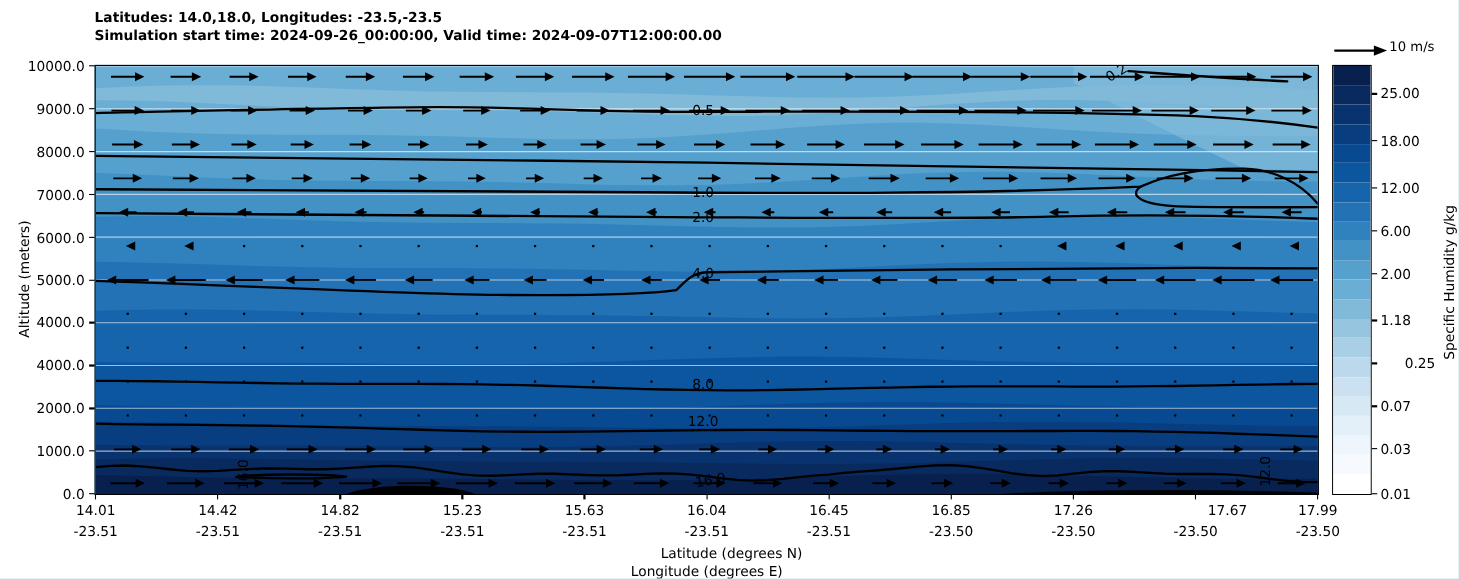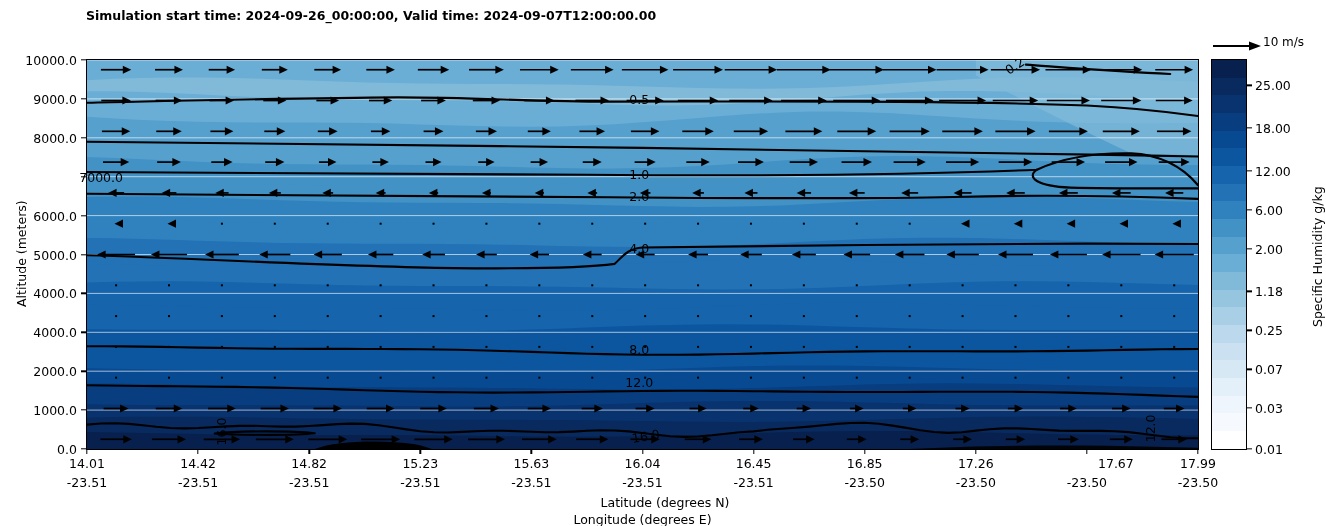--- a/index.html
+++ b/index.html
@@ -45,20 +45,21 @@
   
   #veckey{position:absolute;left:1211px;top:36px;width:115px;height:20px;}
   #veckey .klab{position:absolute;left:52px;top:-1px;font-size:12px;white-space:nowrap;}
 </style>
 </head>
 <body>
 
 <div id="root">
 
   <div class="title-block">
+    <span class="title-line">Latitudes: 14.0,18.0, Longitudes: -23.5,-23.5</span>
     <span class="title-line">Simulation start time: 2024-09-26_00:00:00, Valid time: 2024-09-07T12:00:00.00</span>
   </div>
 
   <div id="veckey">
     <svg width="52" height="20">
       <line x1="2" y1="10" x2="42" y2="10" stroke="#000" stroke-width="2"></line>
       <polygon points="50,10 38,5.4 38,14.6" fill="#000"></polygon>
     </svg>
     <span class="klab">10 m/s</span>
   </div>
@@ -615,21 +616,21 @@
       <div class="ylab" style="left: 0px; top: 371.2px; width: 77px;">2000.0</div>
       <div class="ytickmark" style="left: 81px; top: 332.3px;"></div>
       <div class="ylab" style="left: 0px; top: 332.3px; width: 77px;">4000.0</div>
       <div class="ytickmark" style="left: 81px; top: 293.4px;"></div>
       <div class="ylab" style="left: 0px; top: 293.4px; width: 77px;">4000.0</div>
       <div class="ytickmark" style="left: 81px; top: 254.5px;"></div>
       <div class="ylab" style="left: 0px; top: 254.5px; width: 77px;">5000.0</div>
       <div class="ytickmark" style="left: 81px; top: 215.6px;"></div>
       <div class="ylab" style="left: 0px; top: 215.6px; width: 77px;">6000.0</div>
       <div class="ytickmark" style="left: 81px; top: 176.7px;"></div>
-      <div class="ylab" style="left: 0px; top: 176.7px; width: 77px; padding-left: 46px;">7000.0</div>
+      <div class="ylab" style="left: 0px; top: 176.7px; width: 77px;">7000.0</div>
       <div class="ytickmark" style="left: 81px; top: 137.8px;"></div>
       <div class="ylab" style="left: 0px; top: 137.8px; width: 77px;">8000.0</div>
       <div class="ytickmark" style="left: 81px; top: 98.9px;"></div>
       <div class="ylab" style="left: 0px; top: 98.9px; width: 77px;">9000.0</div>
       <div class="ytickmark" style="left: 81px; top: 60px;"></div>
       <div class="ylab" style="left: 0px; top: 60px; width: 77px;">10000.0</div>
       <div class="xtickmark" style="left: 87px; top: 449px;"></div>
       <div class="xlab" style="left: 87px; top: 456px;">14.01</div>
       <div class="xlab" style="left: 87px; top: 475px;">-23.51</div>
       <div class="xtickmark" style="left: 198.1px; top: 449px;"></div>
@@ -694,21 +695,21 @@
     </div>
   <div class="cbtitle" id="cbtitle" style="left: 1310px; top: 326.5px;">Specific Humidity g/kg</div>
 
 <div class="cbtick" style="top: 449px;"></div>
     <div class="cblab" style="top: 449px;">0.01</div>
     <div class="cbtick" style="top: 408.155px;"></div>
     <div class="cblab" style="top: 408.155px;">0.03</div>
     <div class="cbtick" style="top: 369.255px;"></div>
     <div class="cblab" style="top: 369.255px;">0.07</div>
     <div class="cbtick" style="top: 330.355px;"></div>
-    <div class="cblab" style="top: 330.355px;">0.25</div>
+    <div class="cblab" style="top: 330.355px; margin-left: 22px;">0.25</div>
     <div class="cbtick" style="top: 291.455px;"></div>
     <div class="cblab" style="top: 291.455px;">1.18</div>
     <div class="cbtick" style="top: 248.665px;"></div>
     <div class="cblab" style="top: 248.665px; text-align: center;">2.00</div>
     <div class="cbtick" style="top: 209.765px;"></div>
     <div class="cblab" style="top: 209.765px;">6.00</div>
     <div class="cbtick" style="top: 170.865px;"></div>
     <div class="cblab" style="top: 170.865px;">12.00</div>
     <div class="cbtick" style="top: 128.075px;"></div>
     <div class="cblab" style="top: 128.075px;">18.00</div>

